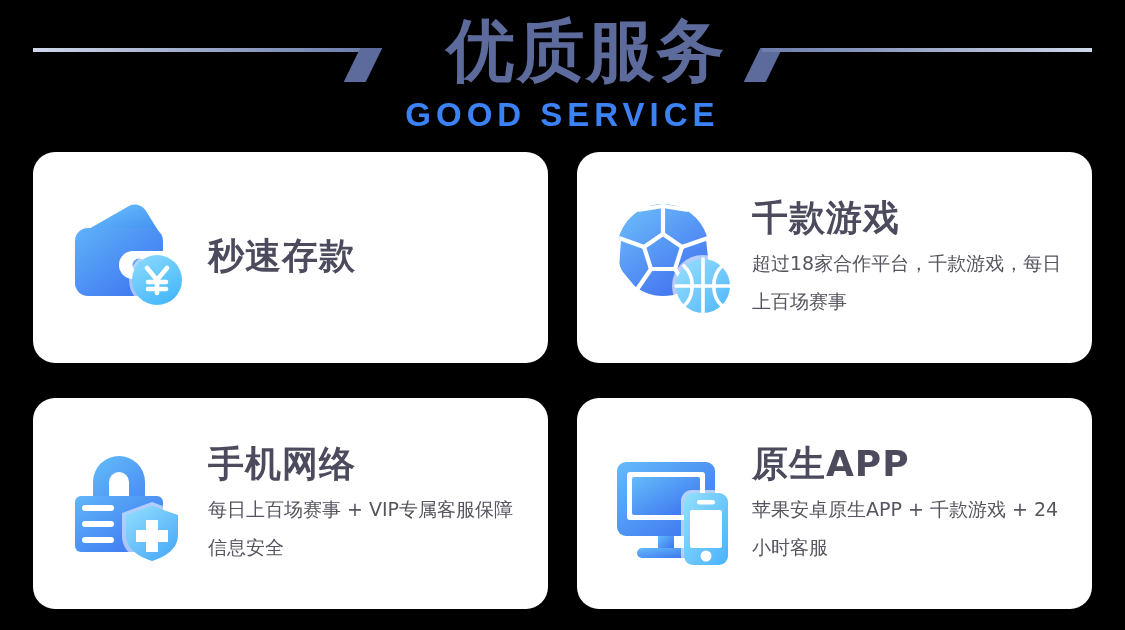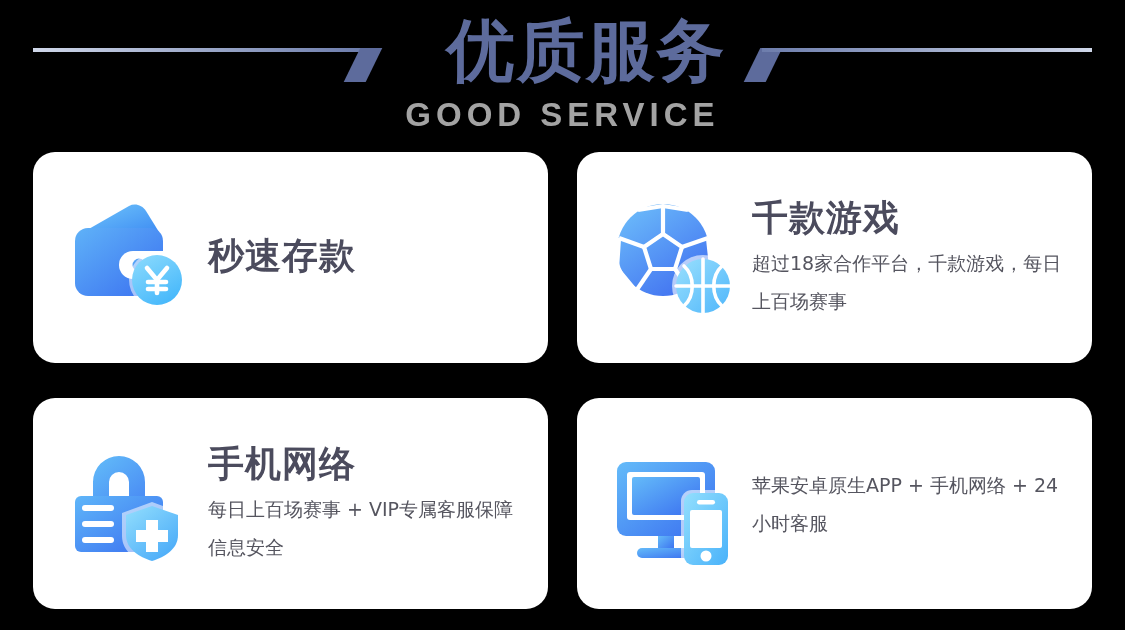--- a/index.html
+++ b/index.html
@@ -63,21 +63,21 @@
 
   .title-en {
     position: absolute;
     left: 0;
     top: 96px;
     width: 1125px;
     text-align: center;
     font-size: 33px;
     font-weight: bold;
     letter-spacing: 5px;
-    color: #a3a3a3;
+    color: #3b82f6;
     line-height: 38px;
   }
 
   
   .grid {
     position: absolute;
     left: 33px;
     top: 152px;
     width: 1059px;
     height: 457px;
@@ -293,17 +293,18 @@
         <rect x="26" y="108" width="58" height="10" rx="5" fill="url(#mg1)"></rect>
 
         <rect x="70" y="50" width="50" height="78" rx="11" fill="#ffffff" opacity="0.6"></rect>
         <rect x="73" y="53" width="44" height="72" rx="9" fill="url(#mg2)"></rect>
         <rect x="86" y="60" width="18" height="4.5" rx="2.2" fill="#ffffff"></rect>
         <rect x="79" y="70" width="32" height="38" rx="2" fill="#ffffff"></rect>
         <circle cx="95" cy="116" r="5.5" fill="#ffffff"></circle>
       </svg>
     </div>
     <div class="card-text">
-      <div class="card-desc two-line">苹果安卓原生APP + 手机网络 + 24小时客服</div>
+      <div class="card-title">原生APP</div>
+      <div class="card-desc two-line">苹果安卓原生APP + 千款游戏 + 24小时客服</div>
     </div>
   </div>
 
 </div>
 
 </body></html>

